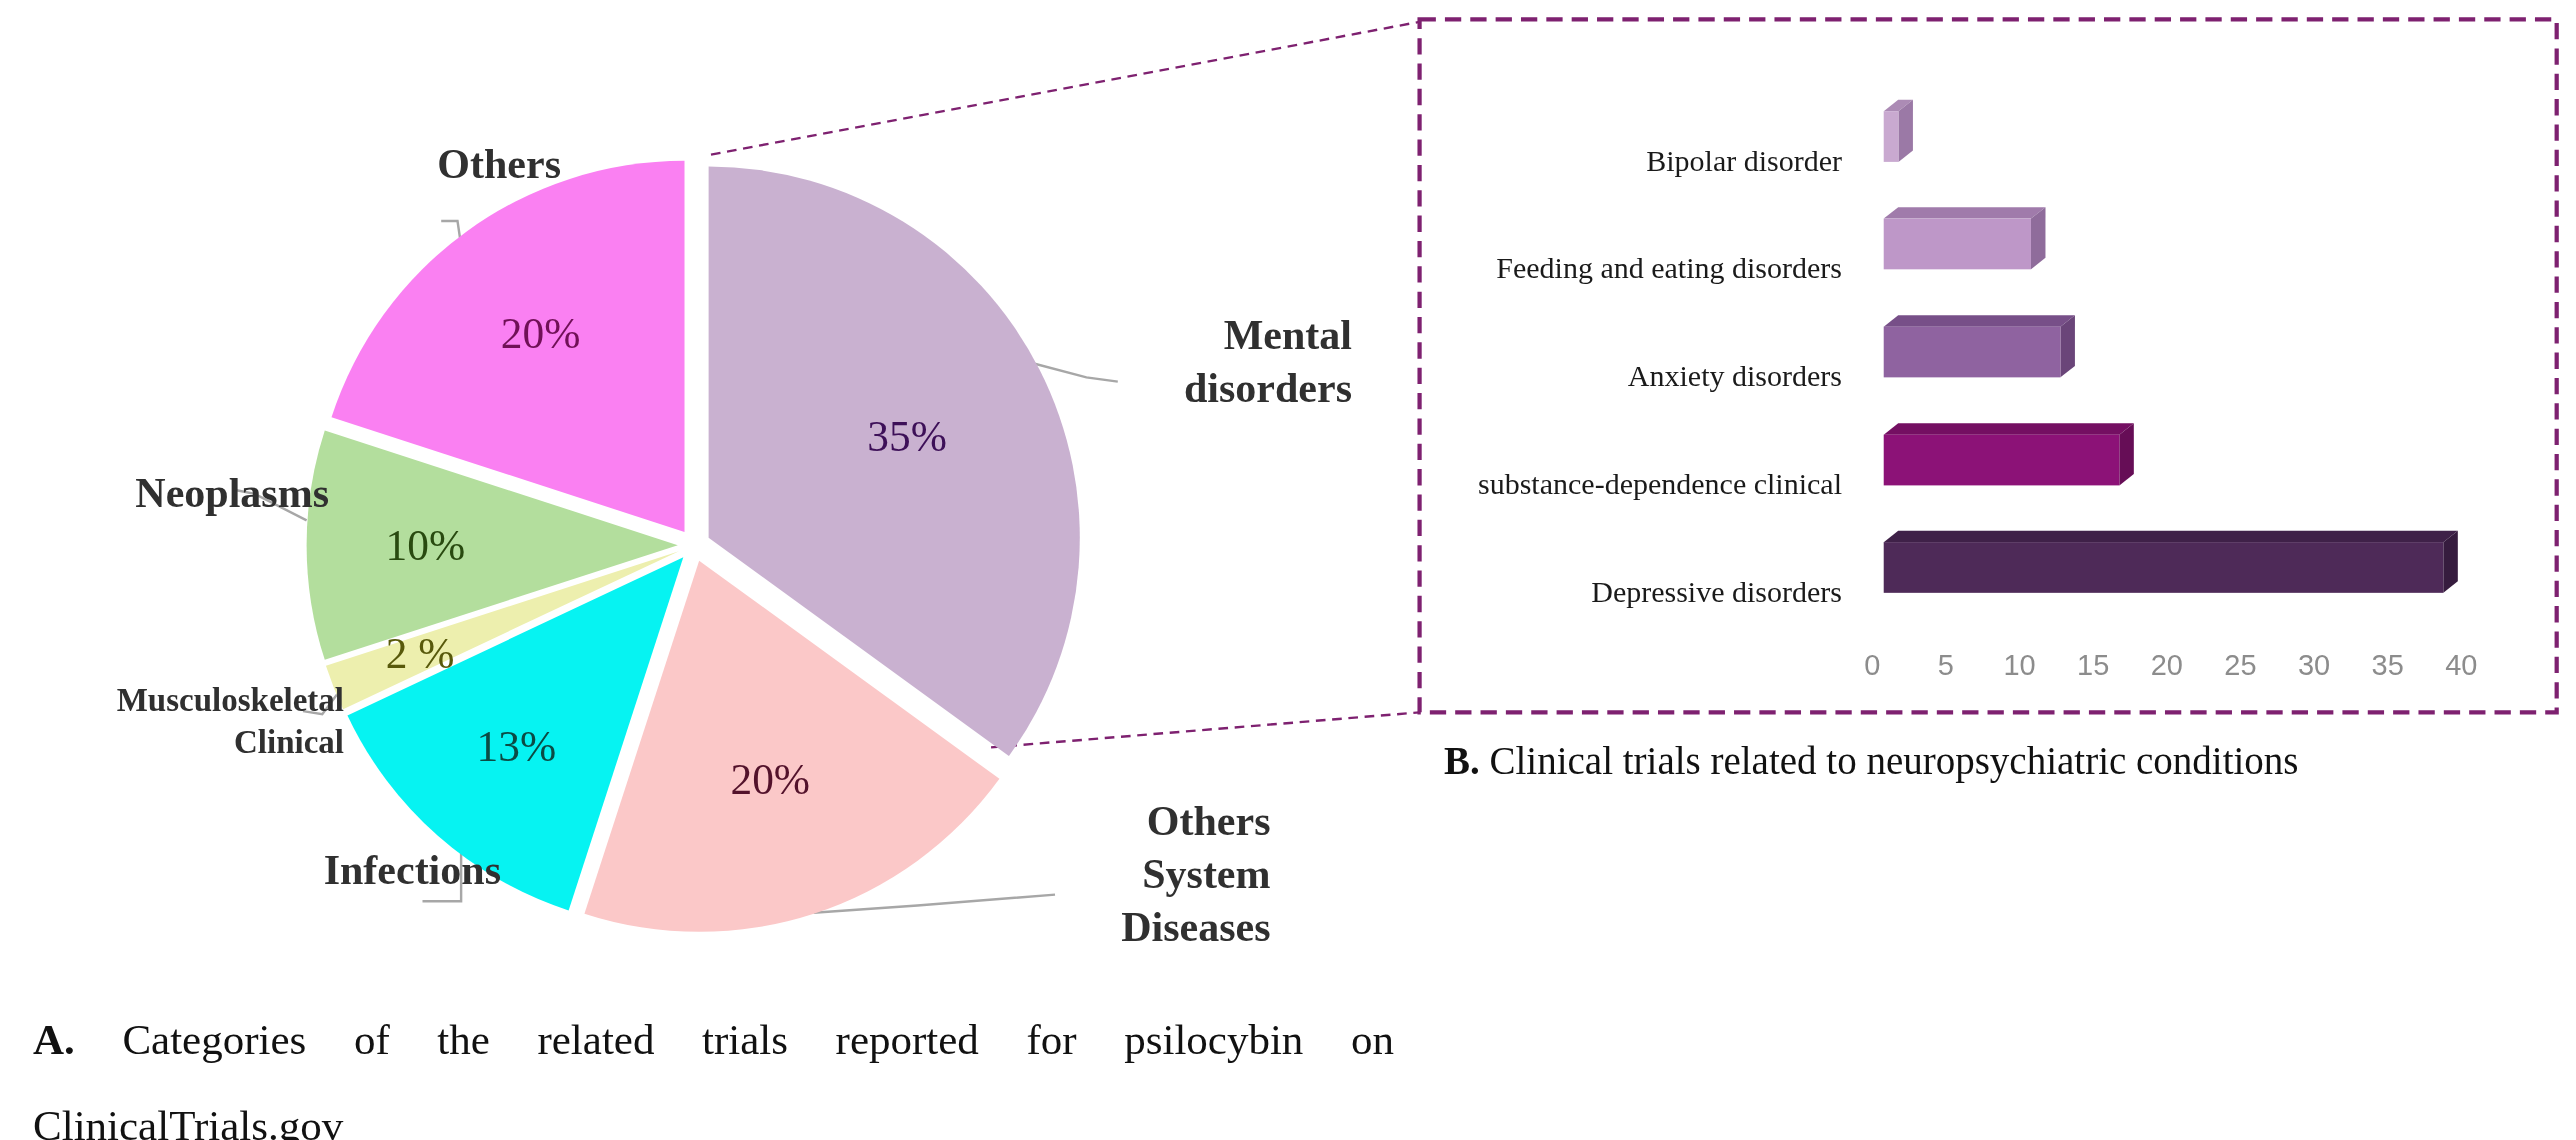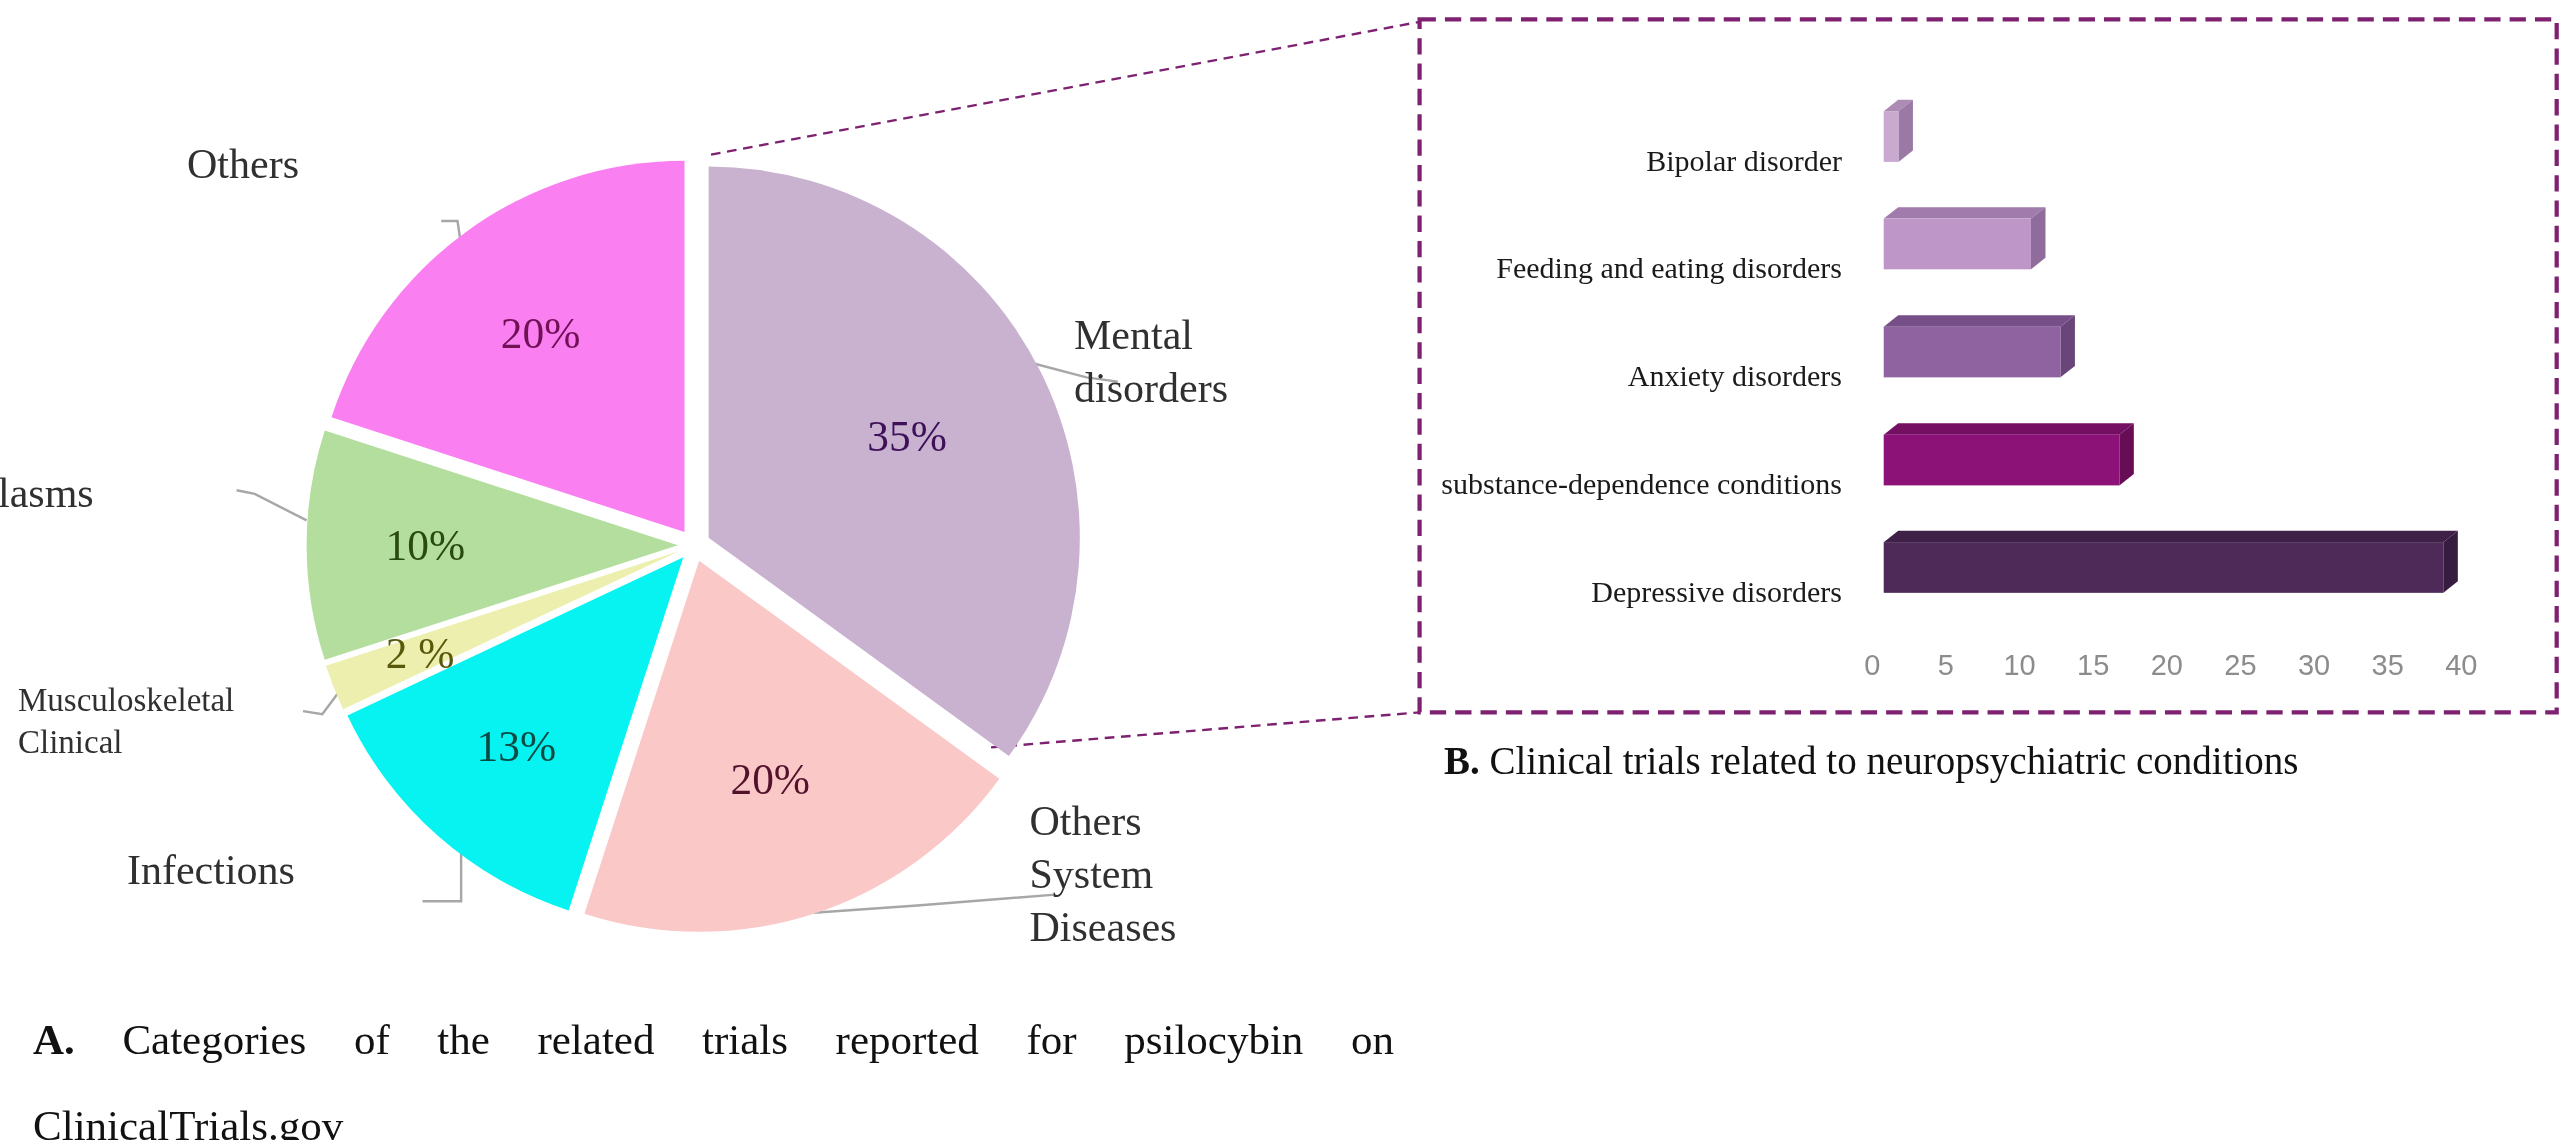--- a/index.html
+++ b/index.html
@@ -1,21 +1,21 @@
 <!DOCTYPE html>
 <html style="font-size:9.7px"><head>
 <meta charset="utf-8">
 <style>
   html,body{margin:0;padding:0;background:#ffffff;}
   body{width:2576px;height:1141px;position:relative;overflow:hidden;
        font-family:"Liberation Serif", serif;}
   #stage{position:absolute;left:0;top:0;width:2576px;height:1141px;}
   svg#fig{position:absolute;left:0;top:0;}
-  .pie-label{position:absolute;transform:translate(-50%,-50%);text-align:left;
-             font-weight:normal;color:#303030;line-height:1.26;}
+  .pie-label{position:absolute;transform:translate(-50%,-50%);text-align:right;
+             font-weight:bold;color:#303030;line-height:1.26;}
   .bar-label{position:absolute;text-align:right;color:#1a1a1a;font-size:30px;
              width:591px;white-space:nowrap;margin-top:12px;}
   .caption{color:#111;}
   #caption-a{position:absolute;left:33px;top:1015px;width:1361px;font-size:43px;}
   #caption-a .l1{display:flex;justify-content:space-between;width:100%;}
   #caption-a .l2{margin-top:37px;}
   .cap-prefix{font-weight:bold;}
   #caption-b{position:absolute;left:1444px;top:738px;font-size:39px;white-space:nowrap;}
   .pct{font-size:72px;}
   .tick{font-size:48px;fill:#8C8C8C;font-family:"Liberation Sans", sans-serif;}
@@ -103,21 +103,21 @@
       <div class="pie-label" style="left: 314px; top: 870px; width: 374px; font-size: 42px;">Infections</div>
       <div class="pie-label" style="left: 181px; top: 722px; width: 326px; font-size: 33px;">Musculoskeletal Clinical</div>
       <div class="pie-label" style="left: 118px; top: 493px; width: 422px; font-size: 42px;">Neoplasms</div>
       <div class="pie-label" style="left: 374px; top: 164px; width: 374px; font-size: 42px;">Others</div>
     </div>
 
   <div id="bar-labels">
       <div class="bar-label" style="left: 1251px; top: 132px;">Bipolar disorder</div>
       <div class="bar-label" style="left: 1251px; top: 239px;">Feeding and eating disorders</div>
       <div class="bar-label" style="left: 1251px; top: 347px;">Anxiety disorders</div>
-      <div class="bar-label" style="left: 1251px; top: 455px;">substance-dependence conditions</div>
+      <div class="bar-label" style="left: 1251px; top: 455px;">substance-dependence clinical</div>
       <div class="bar-label" style="left: 1251px; top: 563px;">Depressive disorders</div>
     </div>
 
   <div id="caption-a" class="caption">
     <div class="l1" id="caption-a-line1">
         <span class="cap-prefix">A.</span>
         <span>Categories</span>
         <span>of</span>
         <span>the</span>
         <span>related</span>

